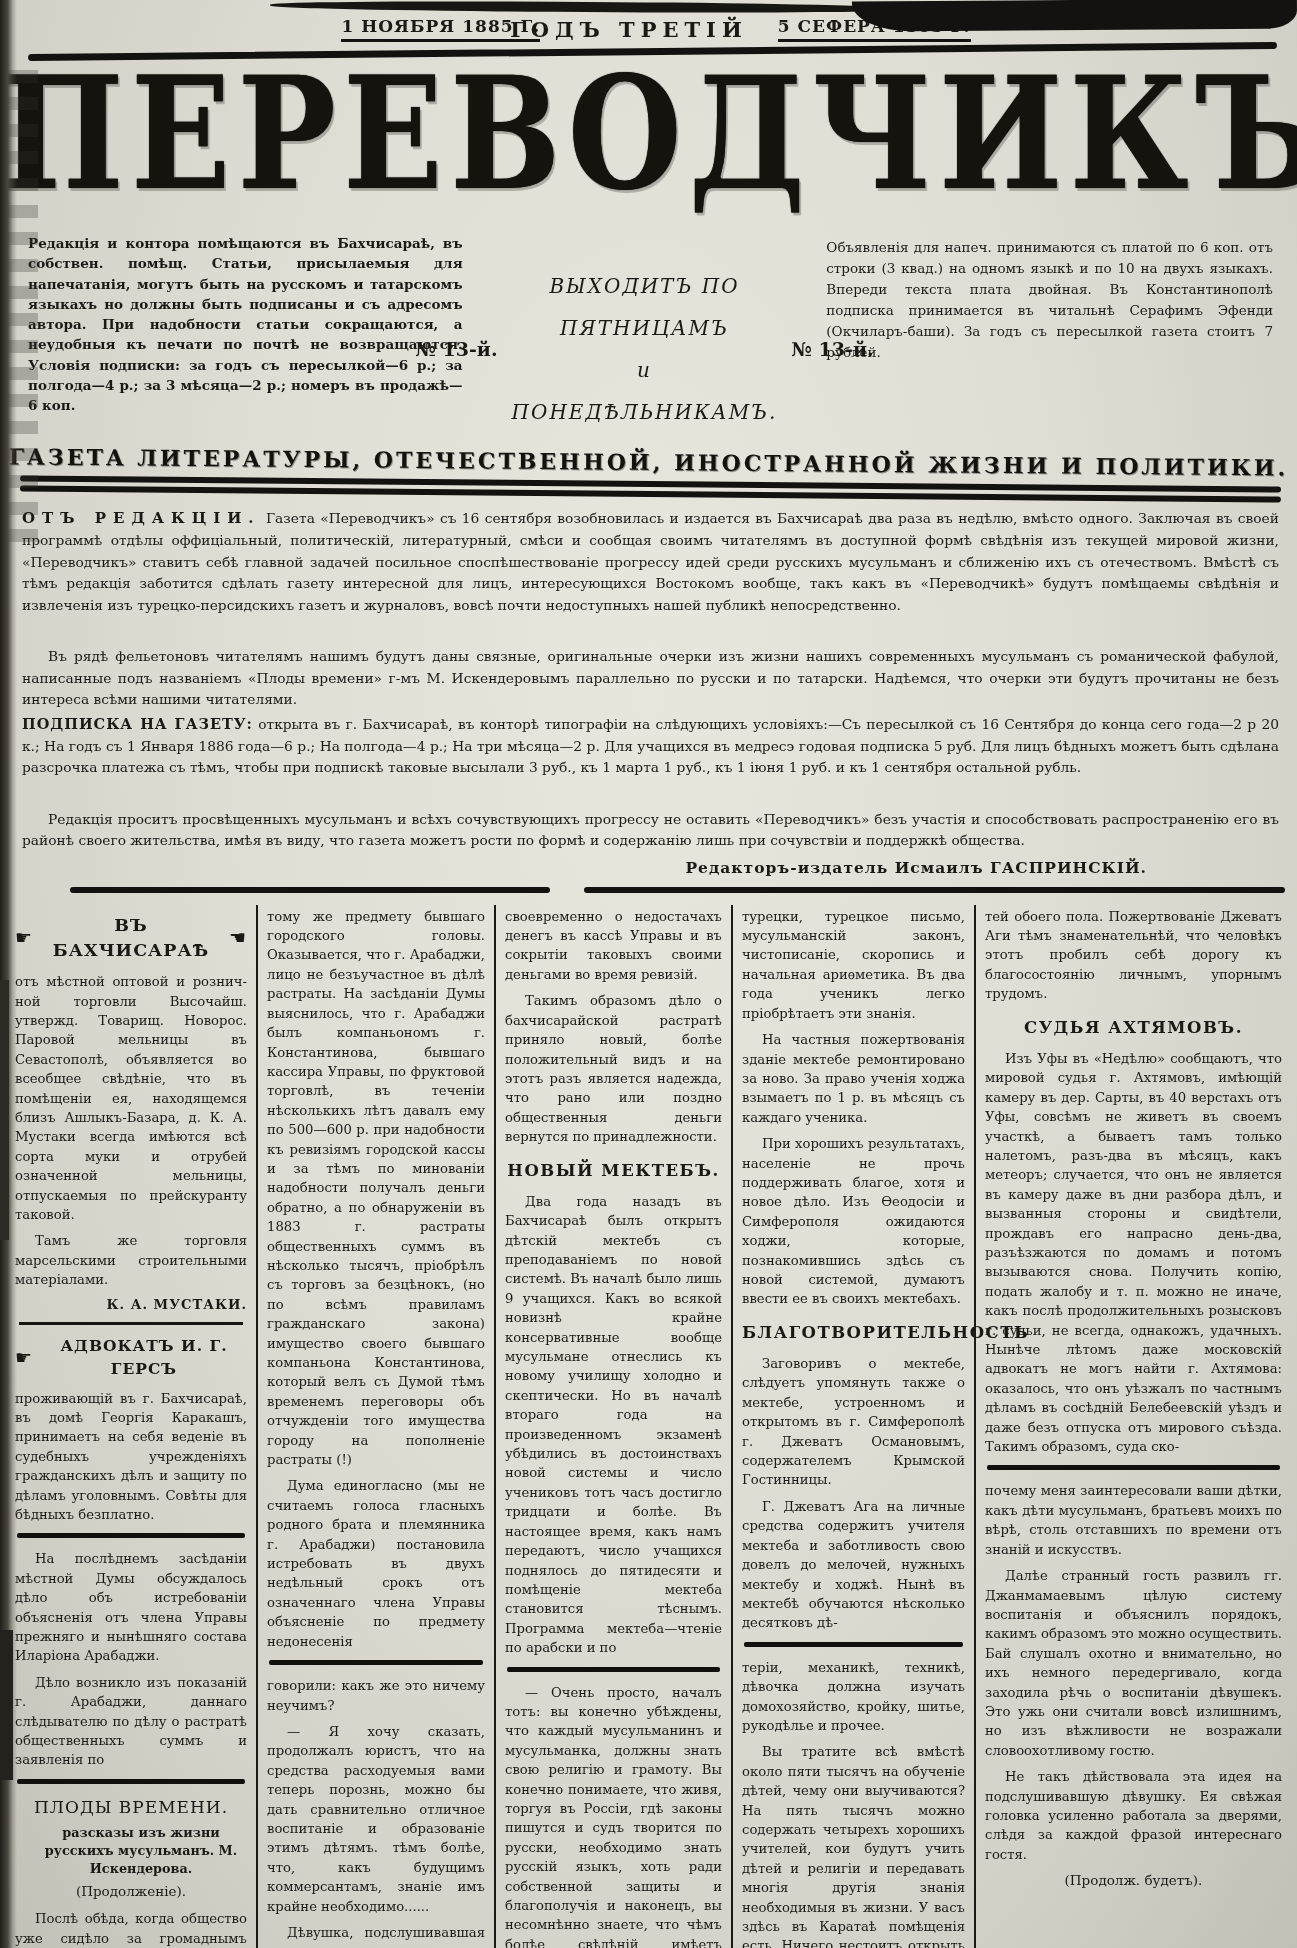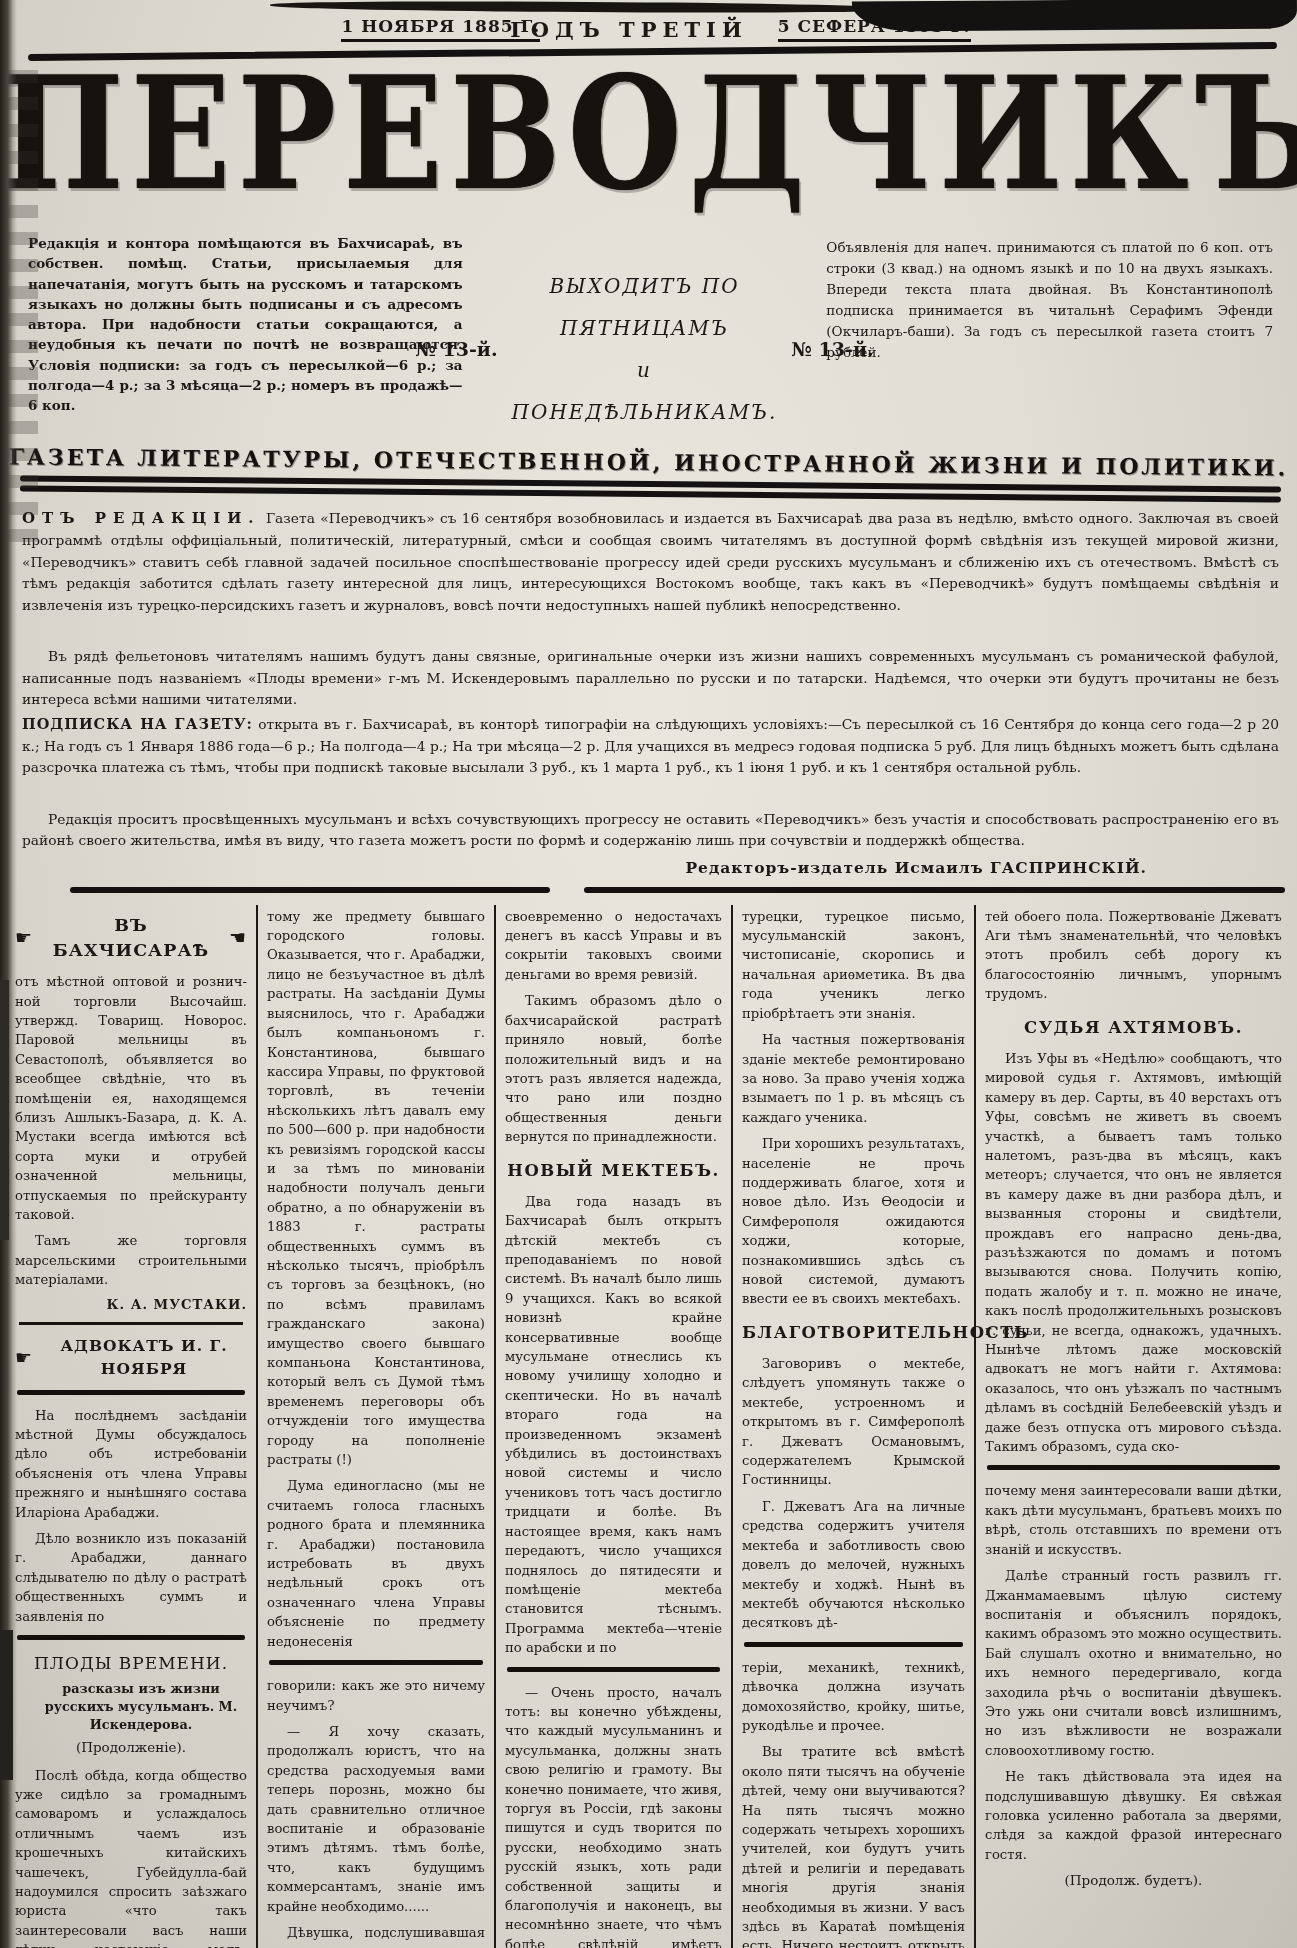--- a/index.html
+++ b/index.html
@@ -146,22 +146,23 @@
         <span class="hand">☛</span>
         <span>ВЪ БАХЧИСАРАѢ</span>
         <span class="hand">☚</span>
       </div>
       <p class="bold noind">отъ мѣстной оптовой и рознич­ной торговли Высочайш. утвержд. Товарищ. Новорос. Паровой мельницы въ Севастополѣ, объявляется во всеобщее свѣдѣніе, что въ помѣщеніи ея, находящемся близъ Ашлыкъ-Базара, д. К. А. Мустаки всегда имѣются всѣ сорта муки и отрубей означенной мельницы, отпускаемыя по прейскуранту таковой.</p>
       <p class="bold ind">Тамъ же торговля марсельскими строительными матеріалами.</p>
       <div class="sign">К. А. МУСТАКИ.</div>
       <div class="rule-med"></div>
       <div class="hd" style="font-size:15.5px">
         <span class="hand">☛</span>
-        <span>АДВОКАТЪ И. Г. НОЯБРЯ</span>
+        <span>АДВОКАТЪ И. Г. ГЕРСЪ</span>
       </div>
+      <p class="bold noind">проживающій въ г. Бахчисараѣ, въ домѣ Георгія Каракашъ, принимаетъ на себя веденіе въ судебныхъ учрежденіяхъ гражданскихъ дѣлъ и защиту по дѣламъ уголовнымъ. Совѣты для бѣдныхъ безплатно.</p>
       <div class="rule-heavy"></div>
       <p class="ind">На послѣднемъ засѣданіи мѣстной Думы обсуждалось дѣло объ истребованіи объясненія отъ члена Управы прежняго и нынѣшняго состава Иларіона Арабаджи.</p>
       <p class="ind">Дѣло возникло изъ показаній г. Арабаджи, даннаго слѣдывателю по дѣлу о растратѣ общественныхъ суммъ и заявленія по</p>
       <div class="rule-heavy"></div>
       <div class="feu-title">ПЛОДЫ ВРЕМЕНИ.</div>
       <div class="feu-sub">разсказы изъ жизни русскихъ мусульманъ. М. Искендерова.</div>
       <div class="feu-note">(Продолженіе).</div>
       <p class="ind">Послѣ обѣда, когда общество уже сидѣло за громаднымъ самоваромъ и услаждалось отличнымъ чаемъ изъ крошечныхъ китайскихъ чашечекъ, Губейдулла-бай надоумился спросить заѣзжаго юриста «что такъ заинтересовали васъ наши дѣтки, нестоющіе, молъ, особеннаго вниманія, какъ лентяи и баловники».</p>
 
     </div>

